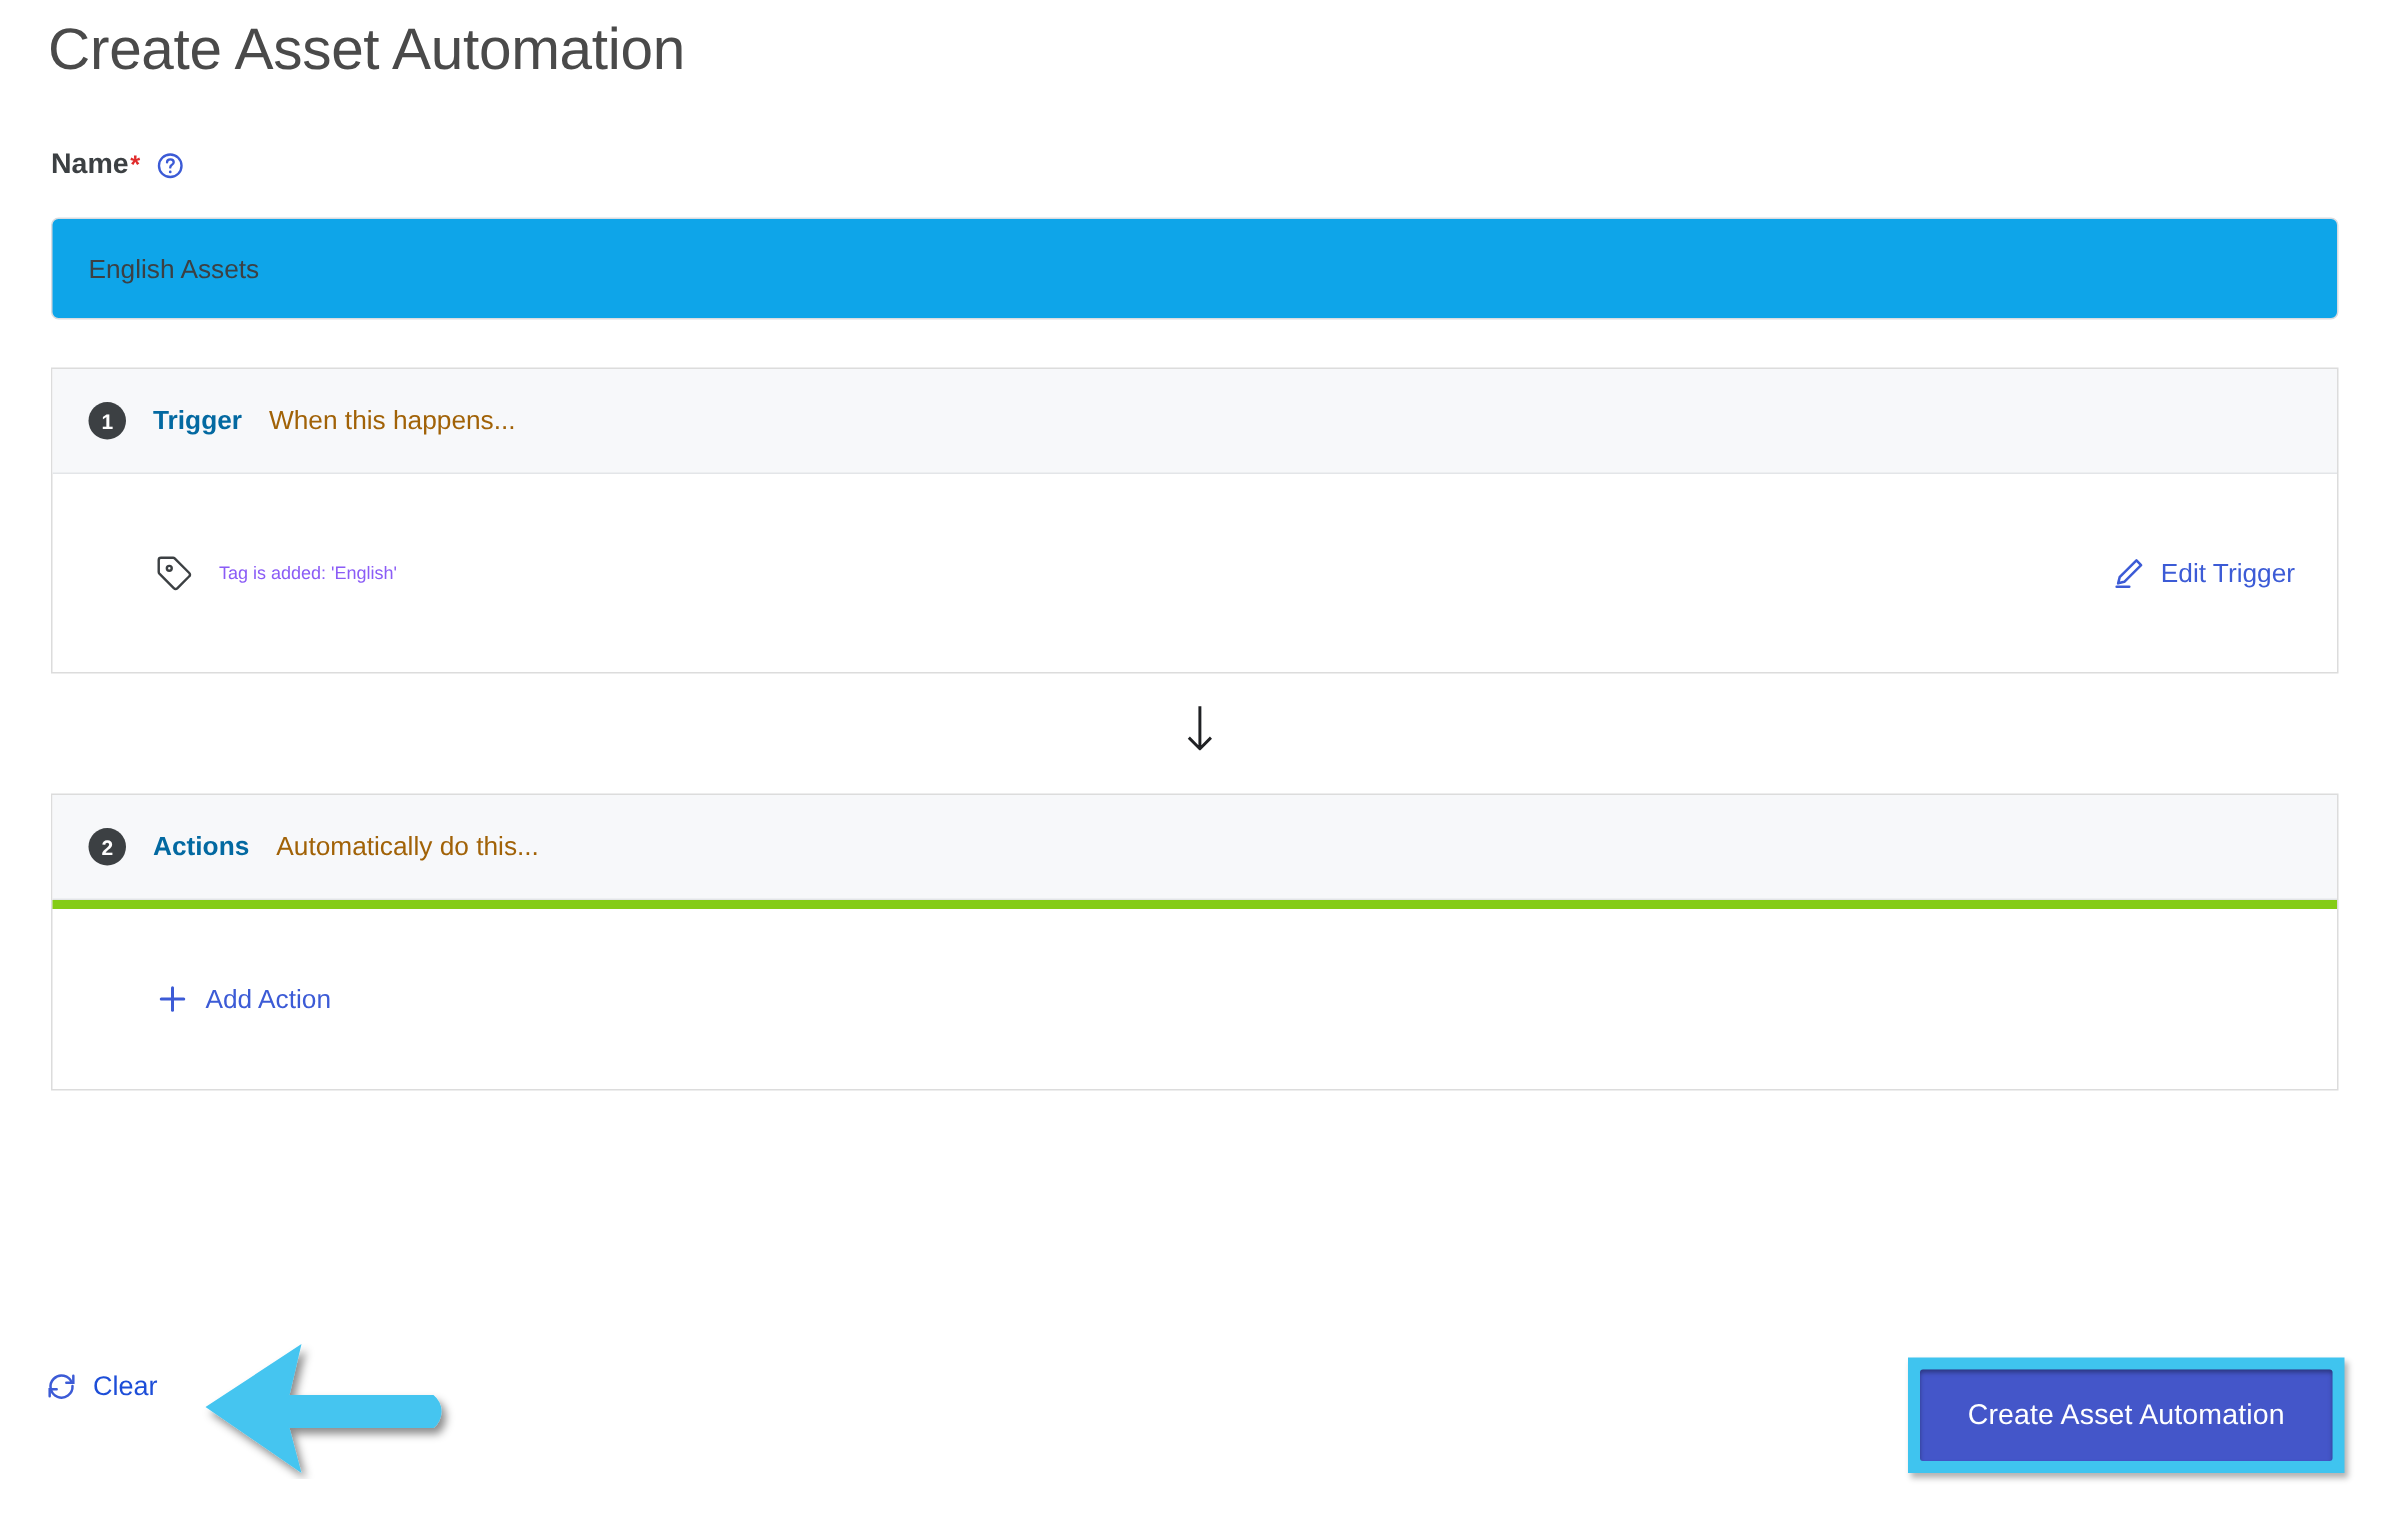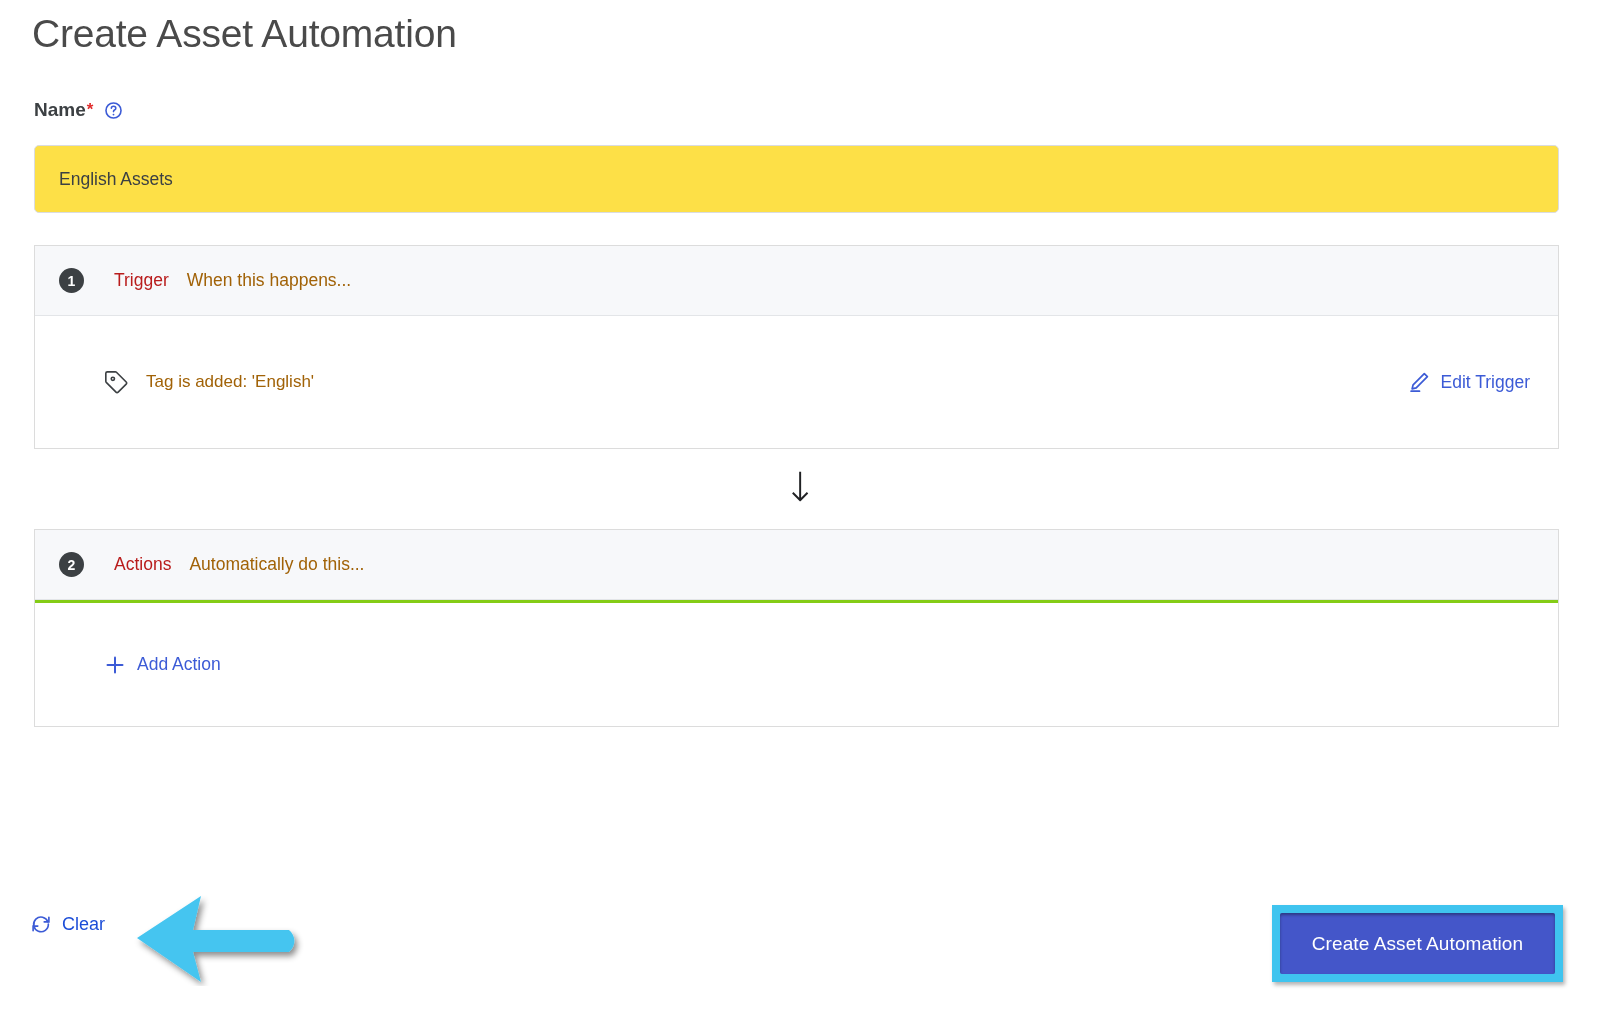--- a/index.html
+++ b/index.html
@@ -61,21 +61,21 @@
 
   
   .name-input {
     position: absolute;
     left: 34px;
     top: 145px;
     width: 1525px;
     height: 68px;
     border: 1px solid #dadce0;
     border-radius: 5px;
-    background: #fde047;
+    background: #0ea5e9;
     font-family: "Liberation Sans", "DejaVu Sans", sans-serif;
     font-size: 17.5px;
     color: #3c4043;
     padding: 0 24px;
     outline: none;
   }
   .name-input::placeholder { color: #9aa0a6; }
 
   
   .card {
@@ -104,24 +104,24 @@
     color: #fff;
     font-size: 14px;
     font-weight: 700;
     display: flex;
     align-items: center;
     justify-content: center;
     line-height: 1;
     flex: none;
   }
   .card-title {
-    margin-left: 30px;
+    margin-left: 18px;
     font-size: 17.5px;
-    font-weight: 400;
-    color: #b91c1c;
+    font-weight: 700;
+    color: #0369a1;
   }
   .card-subtitle {
     margin-left: 18px;
     font-size: 17.5px;
     font-weight: 400;
     color: #a16207;
   }
 
   .card-row {
     display: flex;
@@ -135,22 +135,22 @@
     align-items: center;
   }
   .row-icon {
     width: 26px;
     height: 26px;
     display: block;
     flex: none;
   }
   .row-text {
     margin-left: 17px;
-    font-size: 17px;
-    color: #a16207;
+    font-size: 12px;
+    color: #8b5cf6;
   }
 
   .link-btn {
     display: flex;
     align-items: center;
     cursor: pointer;
     background: none;
     border: 0;
     padding: 0;
     font-family: "Liberation Sans", "DejaVu Sans", sans-serif;
@@ -166,21 +166,21 @@
     margin-left: 10px;
     font-size: 17.5px;
     color: #3c5bd6;
   }
 
   .add-action-row {
     display: flex;
     align-items: center;
     height: 126px;
     padding-left: 68px;
-    border-top: 3px solid #84cc16;
+    border-top: 6px solid #84cc16;
   }
 
   
   .flow-arrow {
     position: absolute;
     left: 0;
     top: 462px;
     width: 1600px;
     text-align: center;
     font-size: 40px;

